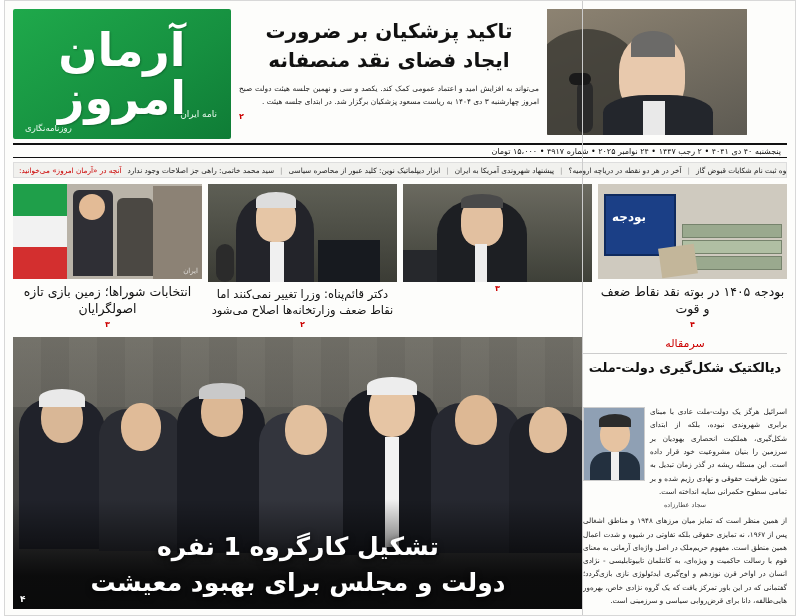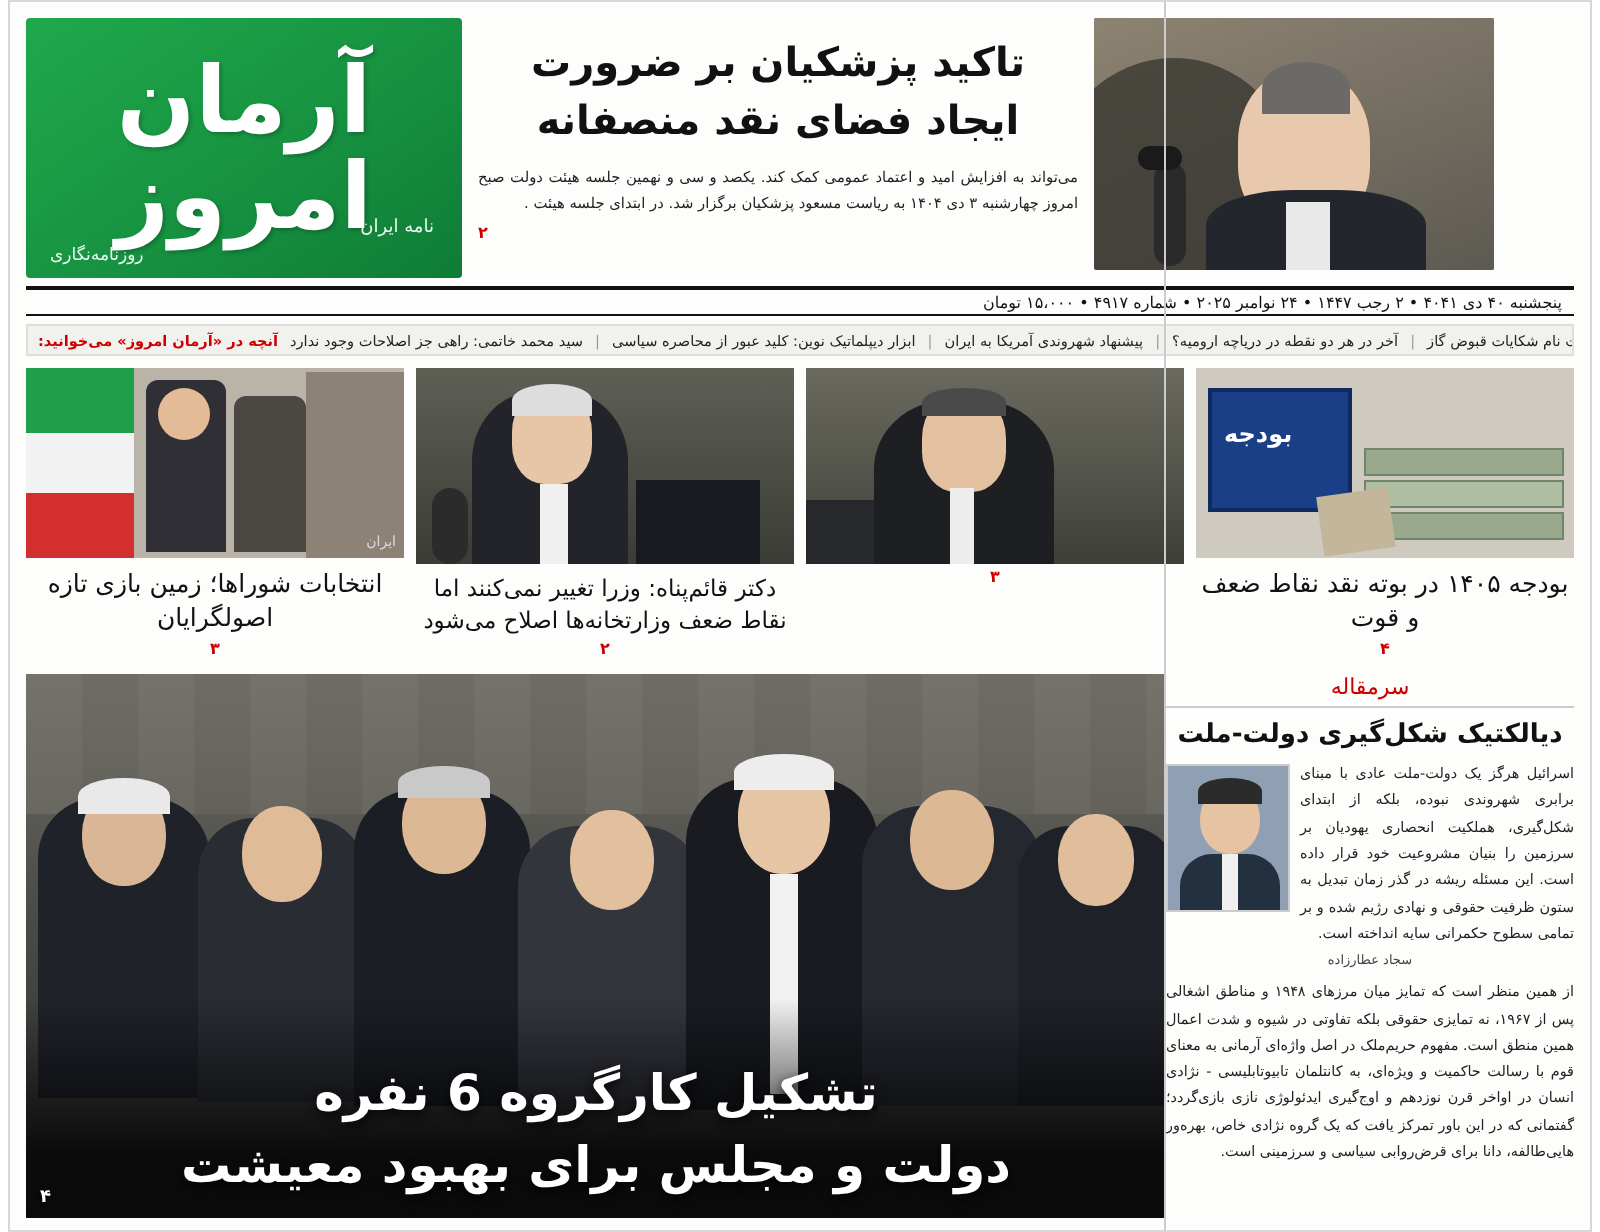--- a/index.html
+++ b/index.html
@@ -76,21 +76,21 @@
     font-size: 8px; color: #111;
   }
   
   .ticker {
     position: absolute; top: 161px; left: 8px; right: 8px; height: 16px;
     background: #f1f1ee; border: 1px solid #ddd;
     display: flex; flex-direction: row-reverse; align-items: center;
     padding: 0 5px; gap: 6px; direction: rtl;
     font-size: 7.3px; color: #222; overflow: hidden; white-space: nowrap;
   }
-  .ticker .tlabel { color: #c00; font-weight: bold; }
+  .ticker .tlabel { color: #c00; font-weight: normal; }
   .ticker .sep { color: #999; }
 
   
   .row4 {
     position: absolute; top: 183px; left: 8px; right: 8px; height: 145px;
     display: flex; flex-direction: row-reverse; gap: 6px;
   }
   .cell { flex: 1; display: flex; flex-direction: column; }
   .cell .thumb { height: 98px; overflow: hidden; position: relative; background:#888; }
   .cell .ctitle {
@@ -123,21 +123,21 @@
   }
   .ed-kicker {
     text-align: center; color: #c00; font-size: 11px; font-weight: normal;
     border-bottom: 1px solid #ccc; padding-bottom: 3px;
   }
   .ed-title {
     text-align: center; font-size: 13px; font-weight: bold; color: #111;
     padding: 6px 0 5px 0;
   }
   .ed-body {
-    font-size: 7.2px; line-height: 1.85; color: #222; text-align: justify;
+    font-size: 7.2px; line-height: 1.85; color: #222; text-align: justify; margin-top: 25px;
   }
   .ed-photo {
     float: left; width: 62px; height: 74px; margin: 2px 5px 3px 0;
     background: #7d8a99; position: relative; overflow: hidden;
     border: 1px solid #ccc;
   }
   .ed-caption {
     clear: both; text-align: center; font-size: 6.5px; color: #444; margin-top: 1px;
   }
   .ed-divider { position:absolute; top:0; bottom:0; right:212px; width:1px; background:#ccc; }
@@ -290,21 +290,21 @@
 
       <div style="position:absolute;left:418px;top:66px;width:90px;height:150px;background:#262830;border-radius:30px 30px 0 0;"></div>
       <div style="position:absolute;left:442px;top:58px;width:42px;height:50px;background:#ddb894;border-radius:48%;"></div>
 
       <div style="position:absolute;left:496px;top:76px;width:80px;height:140px;background:#1f2128;border-radius:26px 26px 0 0;"></div>
       <div style="position:absolute;left:516px;top:70px;width:38px;height:46px;background:#e0bd9b;border-radius:48%;"></div>
 
       <div style="position:absolute;left:0;bottom:0;width:100%;height:110px;background:linear-gradient(180deg,rgba(0,0,0,0) 0%, rgba(0,0,0,.78) 70%);"></div>
     </div>
     <div class="big-headline">
-      <div>تشکیل کارگروه 6 نفره</div>
+      <div>تشکیل کارگروه 1 نفره</div>
       <div>دولت و مجلس برای بهبود معیشت</div>
     </div>
     <div class="big-pagenum">۴</div>
   </div>
 
   <div class="editorial">
     <div class="ed-kicker">سرمقاله</div>
     <div class="ed-title">دیالکتیک شکل‌گیری دولت-ملت</div>
     <div class="ed-body">
       <div class="ed-photo">

